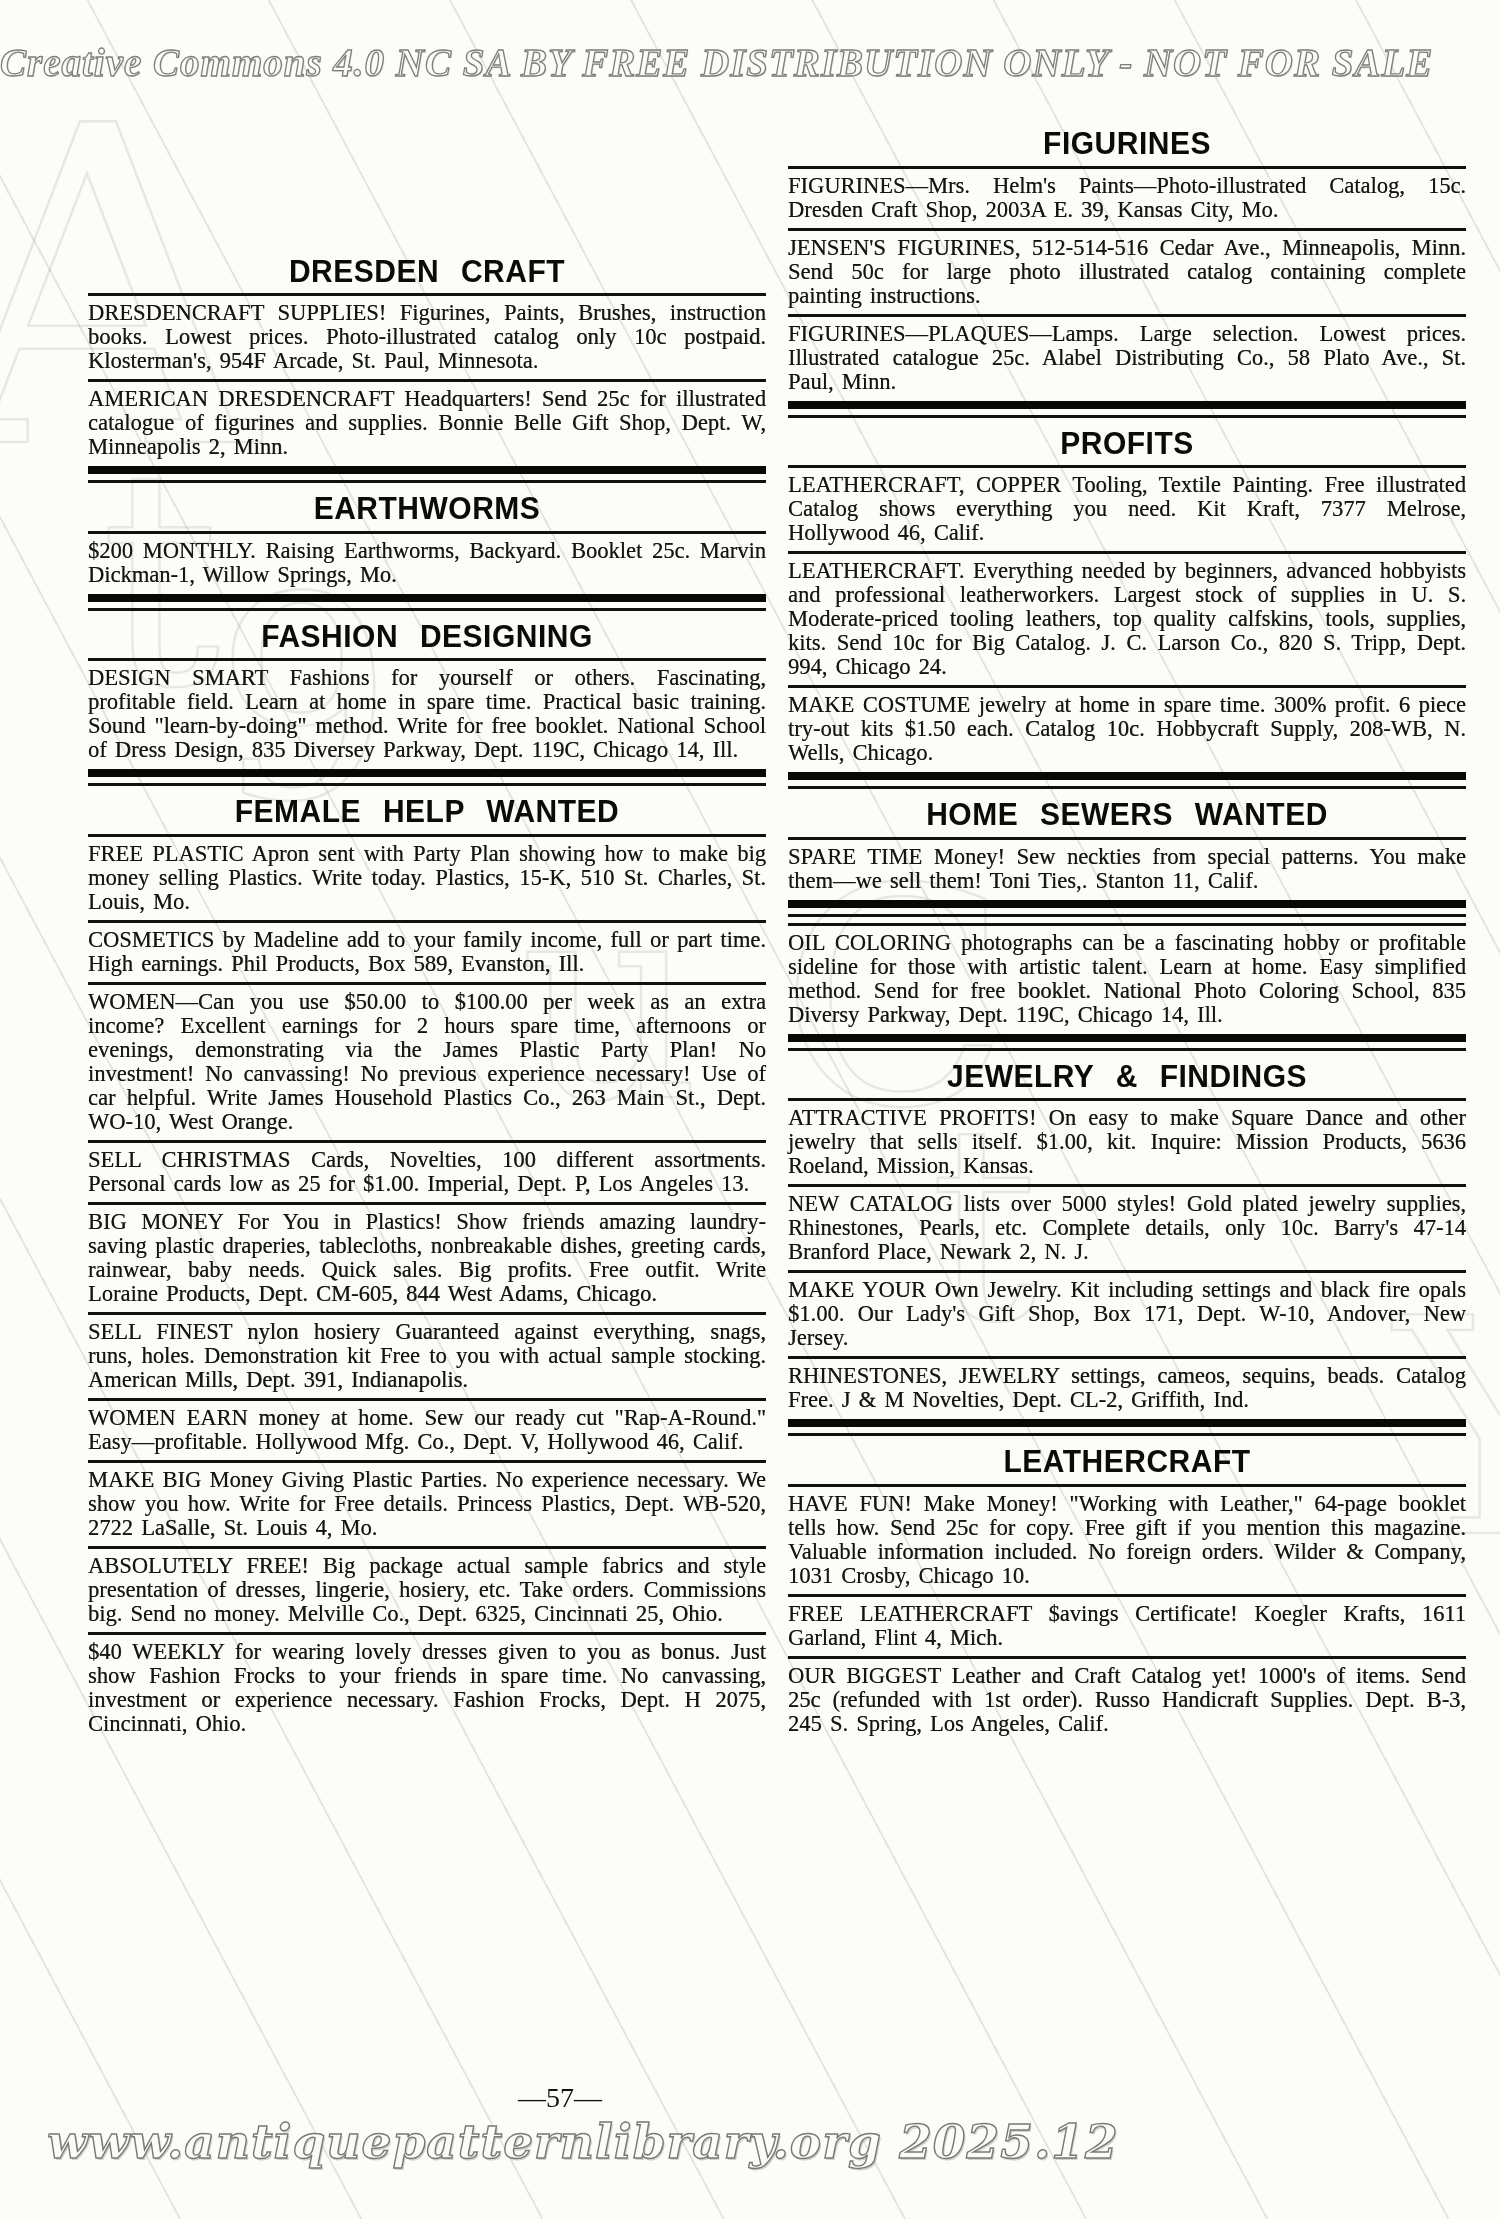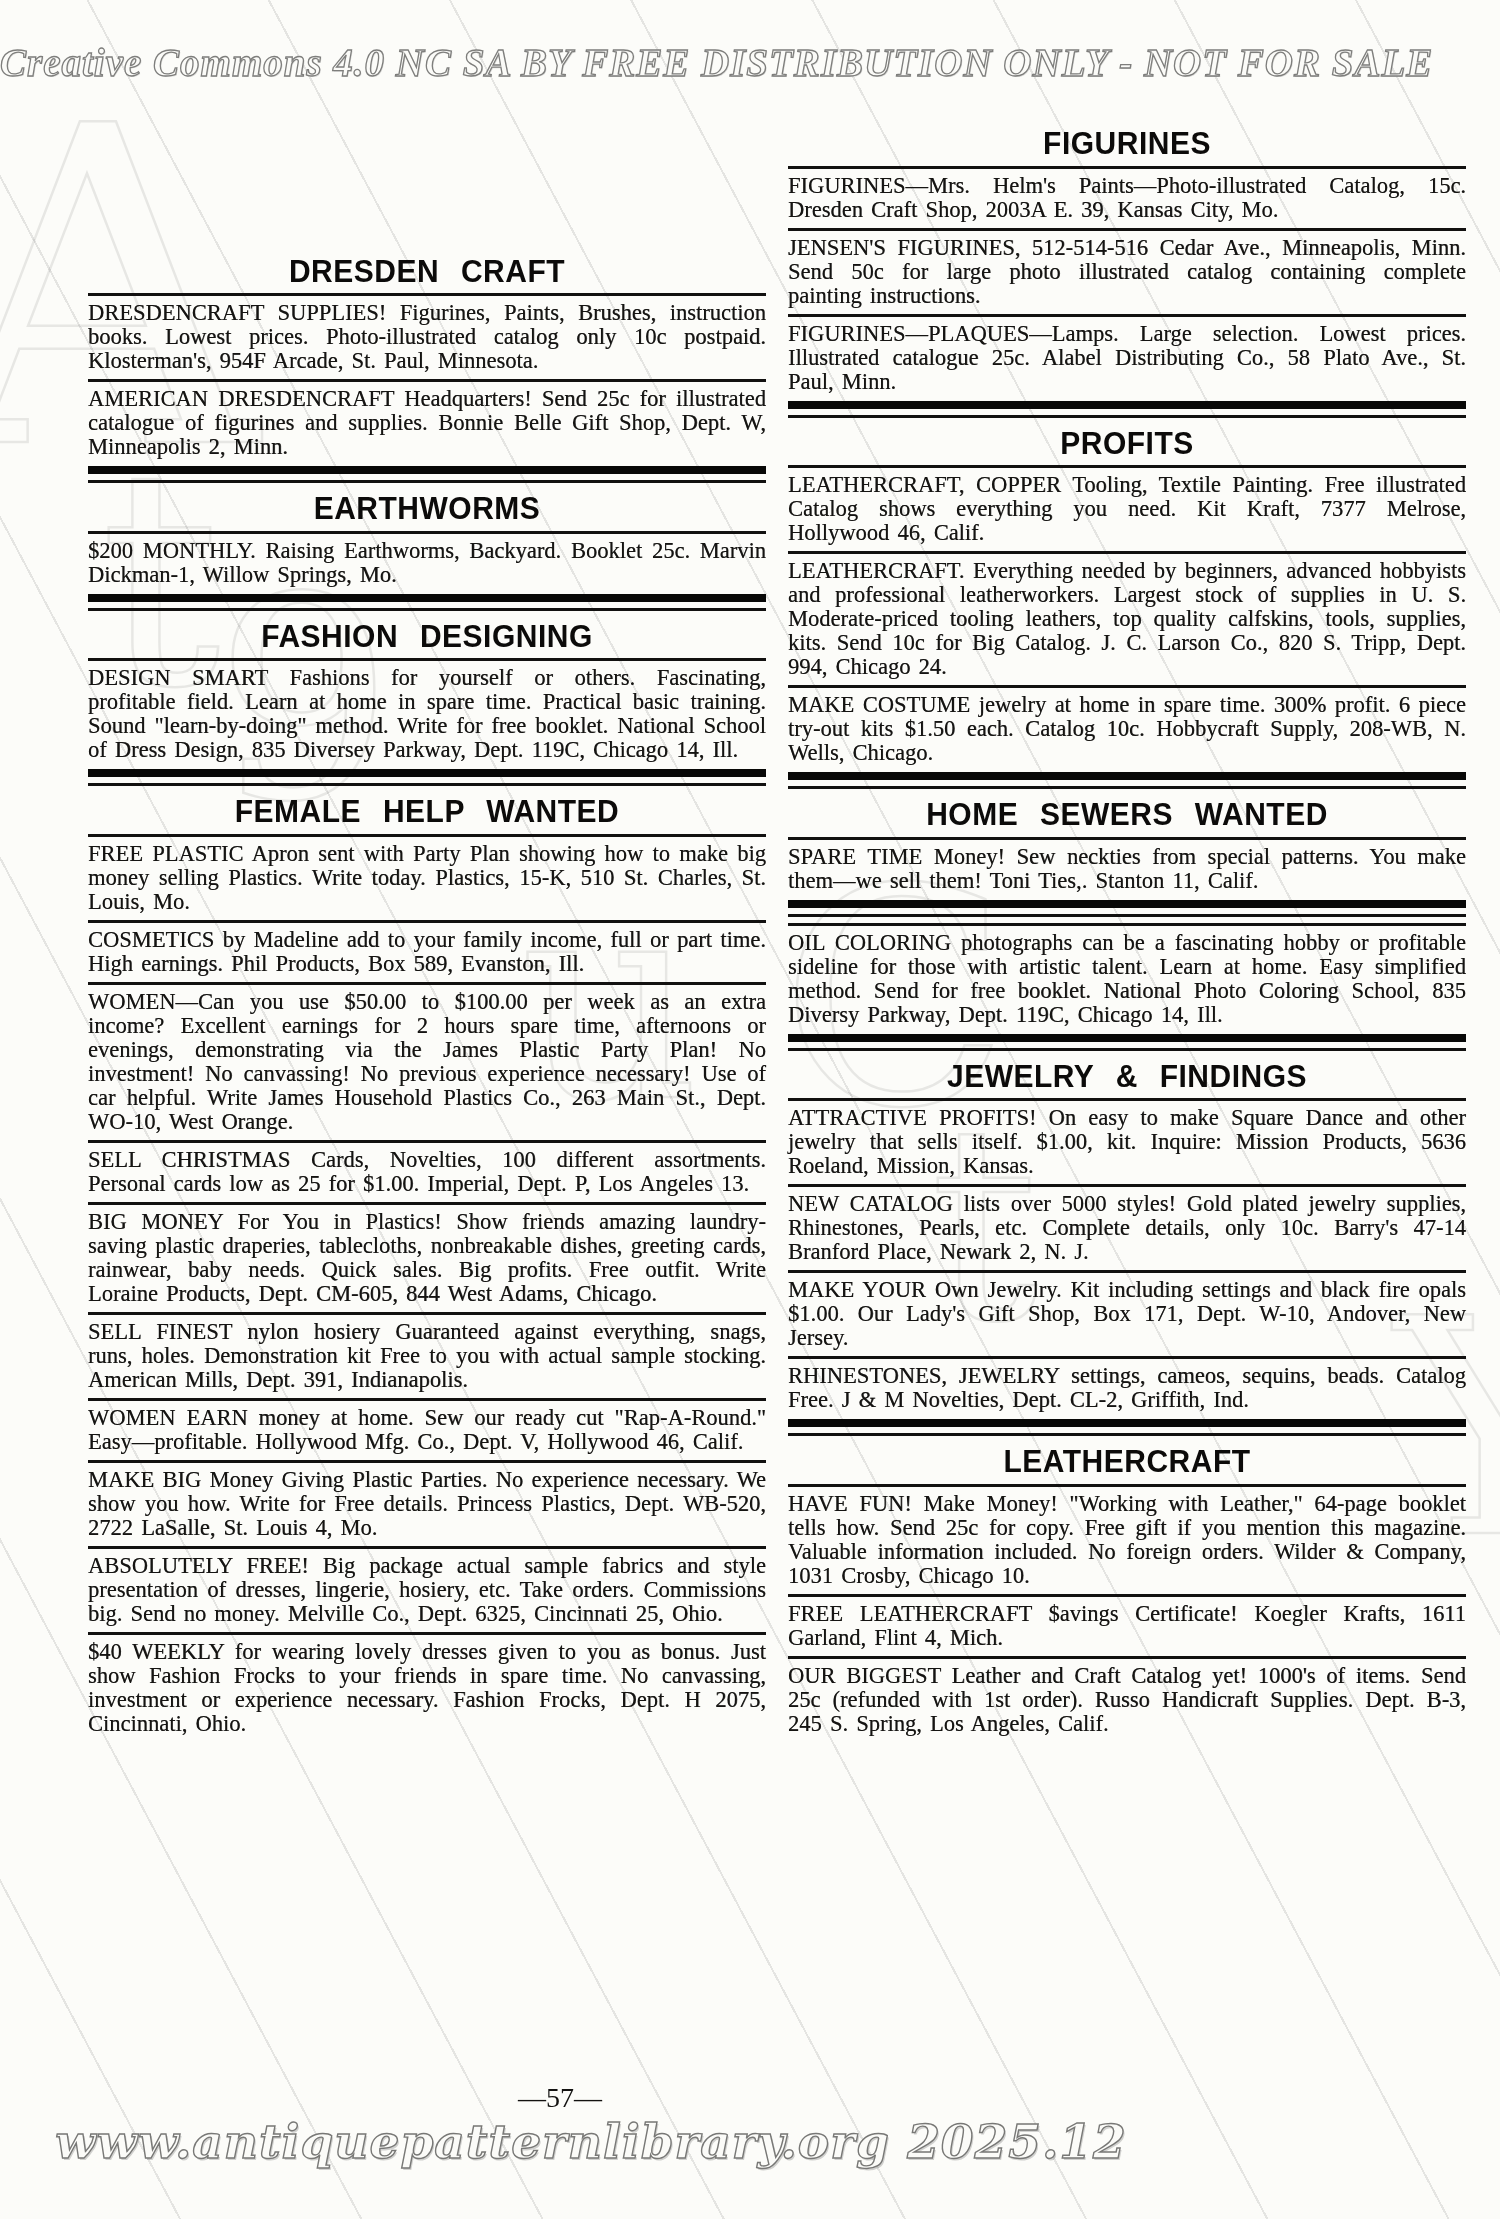--- a/index.html
+++ b/index.html
@@ -66,21 +66,21 @@
     text-align:justify;word-spacing:2.5px;
     text-shadow:0.35px 0.25px 0 rgba(10,10,10,0.65);
   }
 
   .page-number{
     position:absolute;top:2082px;left:0;width:1120px;text-align:center;z-index:2;
     font-size:28px;font-weight:normal;color:#131211;
     font-family:"Liberation Serif",serif;
   }
   .bottom-watermark{
-    position:absolute;top:2114px;left:16px;width:1150px;text-align:center;z-index:2;
+    position:absolute;top:2114px;left:8px;width:1150px;text-align:center;z-index:2;
     font-family:"DejaVu Serif",serif;font-style:italic;font-weight:bold;
     font-size:47px;letter-spacing:1px;
     color:#fbfbf8;-webkit-text-stroke:1.4px #787876;
     text-shadow:1.5px 1.5px 0 rgba(110,110,110,0.3);
   }
 </style>
 </head>
 <body>
 
 <div class="lines-overlay"></div>

